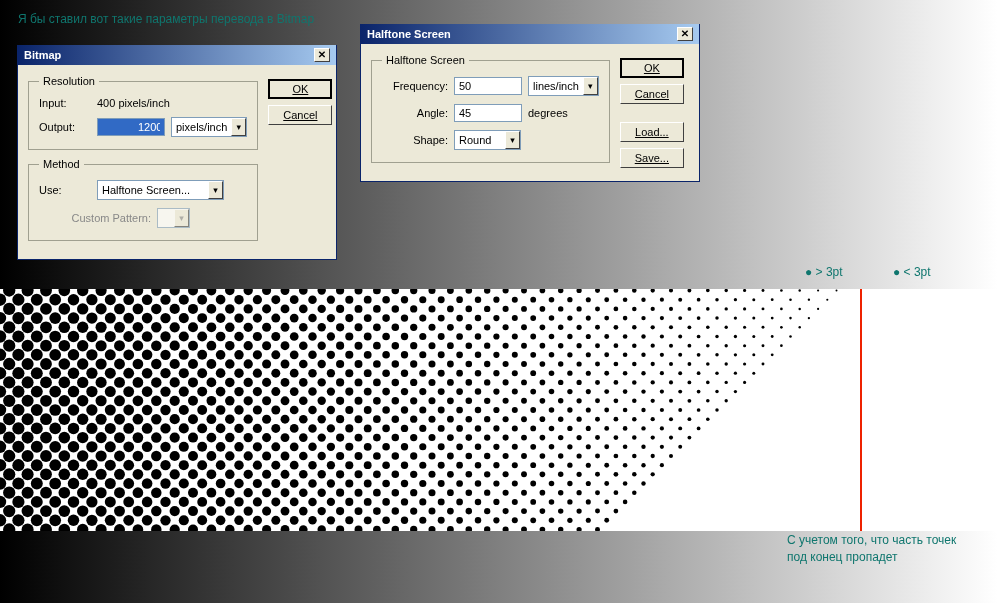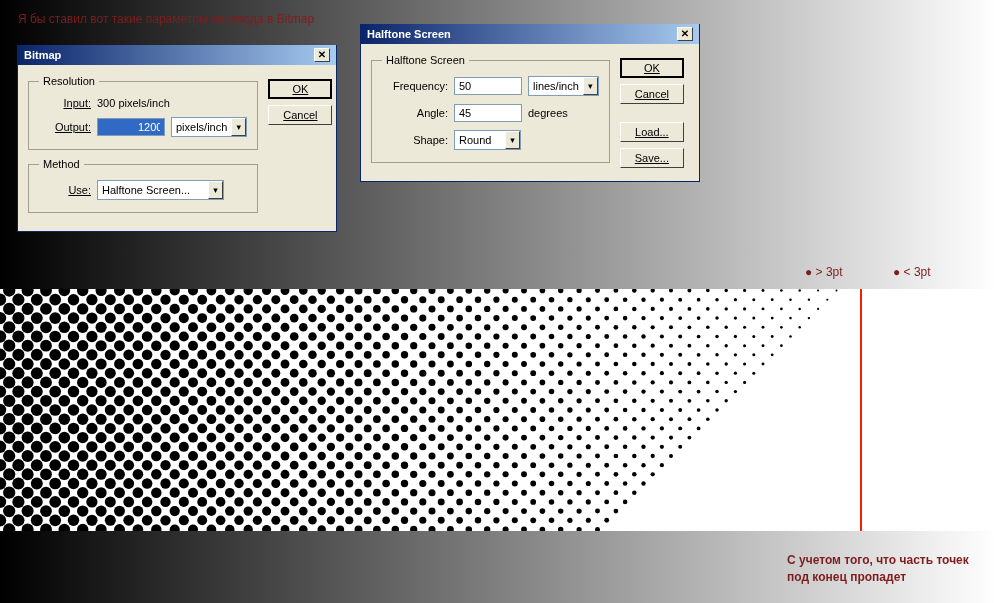--- a/index.html
+++ b/index.html
@@ -5,25 +5,25 @@
   * { box-sizing: border-box; margin: 0; padding: 0; }
   body {
     width: 997px;
     height: 603px;
     font-family: Tahoma, Arial, sans-serif;
     font-size: 11px;
     position: relative;
     overflow: hidden;
     background: linear-gradient(to right, #000 0%, #fff 100%);
   }
-  .red-text { color: #7f1d1d; font-size: 12px; position: absolute; }
+  .red-text { color: #0f766e; font-size: 12px; position: absolute; }
   .annot-top { top: 12px; left: 18px; }
   .annot-a { top: 265px; left: 805px; }
   .annot-b { top: 265px; left: 893px; }
-  .annot-bottom { top: 552px; left: 787px; line-height: 1.4; font-weight: bold; }
+  .annot-bottom { top: 532px; left: 787px; line-height: 1.4; }
 
   .dlg {
     position: absolute;
     background: #ece9d8;
     border: 1px solid #0a246a;
     border-top: none;
   }
   .dlg-title {
     background: linear-gradient(to right, #0a246a, #a6caf0);
     color: #fff;
@@ -53,21 +53,21 @@
 
   fieldset {
     border: 1px solid #a0a090;
     padding: 10px 10px 12px 10px;
     margin-bottom: 8px;
   }
   legend { padding: 0 4px; }
 
   .row { display: flex; align-items: center; gap: 6px; margin-bottom: 8px; }
   .row:last-child { margin-bottom: 0; }
-  .lbl { width: 52px; text-align: right; text-decoration: underline; }
+  .lbl { width: 52px; text-align: left; }
   .lbl-wide { width: 66px; text-align: right; }
 
   .btn {
     background: #ece9d8;
     border: 1px solid #404040;
     border-top-color: #fff;
     border-left-color: #fff;
     padding: 3px 0;
     width: 64px;
     text-align: center;
@@ -142,37 +142,44 @@
   <div class="dlg-title">
     <span>Bitmap</span>
     <span class="x">✕</span>
   </div>
   <div class="dlg-body">
     <div class="dlg-left">
       <fieldset>
         <legend>Resolution</legend>
         <div class="row">
           <span class="lbl">Input:</span>
-          <span>300 pixels/inch</span>
+          <span>400 pixels/inch</span>
         </div>
         <div class="row">
           <span class="lbl">Output:</span>
           <input type="text" class="field sel" value="1200" style="">
           <span class="sel-box">
             <span class="sel-text">pixels/inch</span>
             <span class="sel-btn"></span>
           </span>
         </div>
       </fieldset>
       <fieldset>
         <legend>Method</legend>
         <div class="row">
           <span class="lbl">Use:</span>
           <span class="sel-box wide">
             <span class="sel-text">Halftone Screen...</span>
+            <span class="sel-btn"></span>
+          </span>
+        </div>
+        <div class="row disabled">
+          <span style="width:112px; text-align:right;">Custom Pattern:</span>
+          <span class="sel-box" style="opacity:.6;">
+            <span class="sel-text" style="min-width:16px;"></span>
             <span class="sel-btn"></span>
           </span>
         </div>
       </fieldset>
     </div>
     <div class="dlg-right">
       <button class="btn default">OK</button>
       <button class="btn">Cancel</button>
     </div>
   </div>

